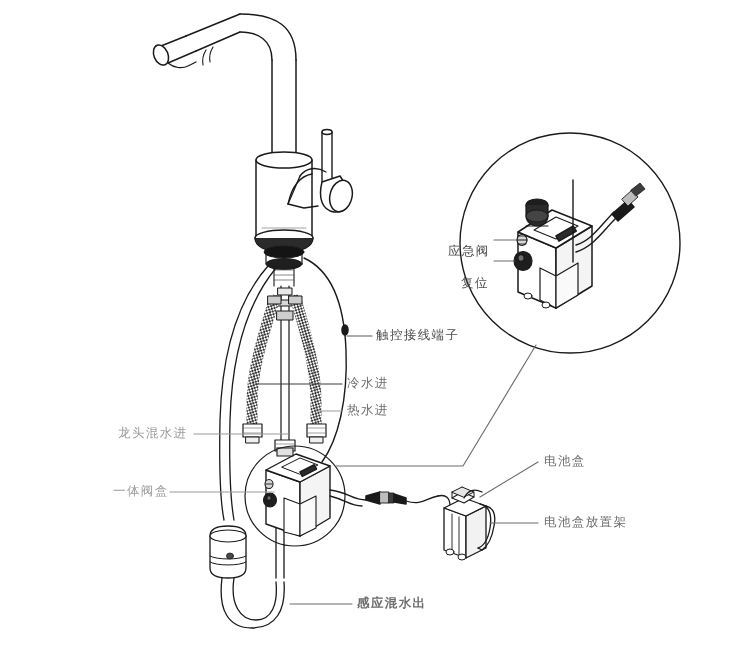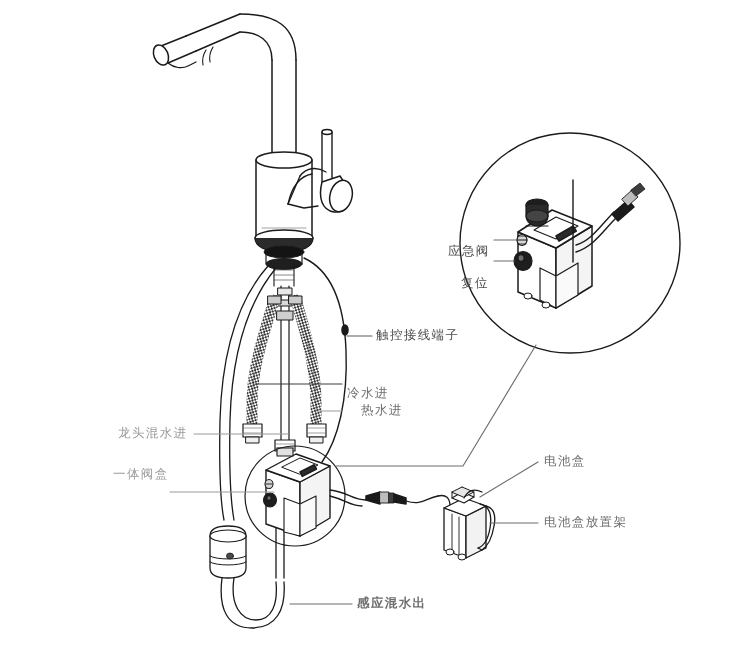--- a/index.html
+++ b/index.html
@@ -294,27 +294,27 @@
         <path d="M290 604 L352 604" stroke="#6d6d6d" stroke-width="1.2"></path>
         <path d="M480 497 L538 462" stroke="#6d6d6d" stroke-width="1.2"></path>
         <path d="M490 523 L538 523" stroke="#6d6d6d" stroke-width="1.2"></path>
       </g>
 
     </g>
   </svg>
 
   <div class="lbl lbl-dark" style="left:376px;top:329px;">触控接线端子</div>
 
-  <div class="lbl lbl-mid" style="left:347px;top:387px;text-align:right;">冷水进</div>
-
-  <div class="lbl lbl-mid" style="left:361px;top:404px;">热水进</div>
+  <div class="lbl lbl-mid" style="left:347px;top:377px;text-align:right;">冷水进</div>
+
+  <div class="lbl lbl-mid" style="left:347px;top:404px;">热水进</div>
 
   <div class="lbl lbl-light" style="left:118px;top:427px;text-align:center;">龙头混水进</div>
 
-  <div class="lbl lbl-light" style="left:113px;top:468px;font-family:Liberation Serif, serif;">一体阀盒</div>
+  <div class="lbl lbl-light" style="left:113px;top:485px;font-family:Liberation Serif, serif;">一体阀盒</div>
 
   <div class="lbl lbl-mid" style="left:357px;top:597px;font-weight:bold;">感应混水出</div>
 
   <div class="lbl lbl-mid" style="left:544px;top:455px;">电池盒</div>
 
   <div class="lbl lbl-mid" style="left:544px;top:516px;text-align:center;">电池盒放置架</div>
 
   <div class="lbl lbl-dark" style="left:461px;top:233px;margin-top:44px;">复位</div>
 
   <div class="lbl lbl-dark" style="left:448px;top:245px;">应急阀</div>

